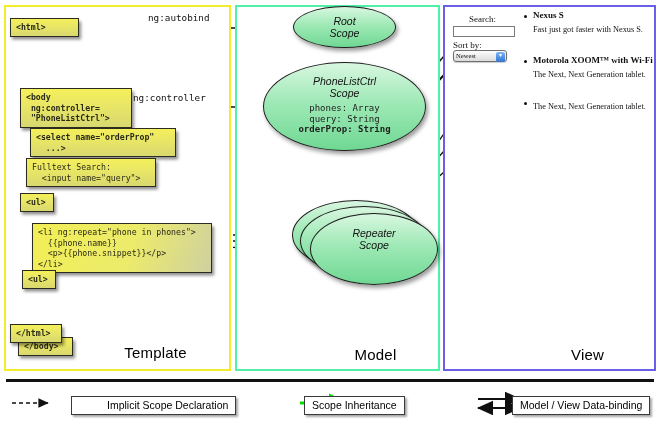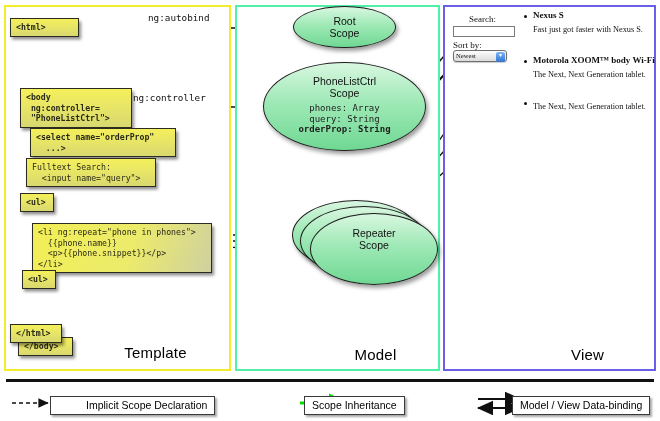--- a/index.html
+++ b/index.html
@@ -28,21 +28,21 @@
         padding:3px 5px;white-space:pre;}
   .ybox.b{font-weight:bold;}
   .ybox.grad2{background:linear-gradient(110deg,#f2ee55 0%,#eceb6b 55%,#cfd0a0 100%);}
 
   
   .ell{position:absolute;box-sizing:border-box;border:1.7px solid #1c1c1c;
        border-radius:50%;
        background:linear-gradient(180deg,#d8f7e0 0%,#9fe9b6 45%,#6fd893 100%);
        box-shadow:2px 3px 4px rgba(0,0,0,.40);
        text-align:center;}
-  .ell .ttl{font-size:10.5px;line-height:12px;padding-top:0;color:#111;}
+  .ell .ttl{font-size:10.5px;line-height:12px;padding-top:0;color:#111;font-style:italic;}
   .ell .props{font-family:"DejaVu Sans Mono","Liberation Mono",monospace;
               font-size:9px;line-height:10.5px;color:#222;}
 
   
   .elabel{position:absolute;font-family:"DejaVu Sans Mono","Liberation Mono",monospace;
           font-size:9.3px;color:#111;white-space:nowrap;}
 
   
   .vlabel{position:absolute;font-family:"Liberation Serif",serif;font-size:9px;color:#111;}
   .vinput{position:absolute;box-sizing:border-box;border:1px solid #7a7a7a;background:#fff;}
@@ -181,36 +181,36 @@
   </div>
 
   <div class="bullet" style="left:524px;top:15px;"></div>
   <div class="plist" style="left:533px;top:10px;">
     <div class="pname">Nexus S</div>
     <div class="psnip" style="margin-top:5px;">Fast just got faster with Nexus S.</div>
   </div>
 
   <div class="bullet" style="left:524px;top:60px;"></div>
   <div class="plist" style="left:533px;top:55px;">
-    <div class="pname">Motorola XOOM™ body Wi-Fi</div>
+    <div class="pname">Motorola XOOM™ with Wi-Fi</div>
     <div class="psnip" style="margin-top:5px;">The Next, Next Generation tablet.</div>
   </div>
 
   <div class="bullet" style="left:524px;top:102px;"></div>
   <div class="plist" style="left:533px;top:97px;">
     <div class="psnip" style="margin-top:5px;">The Next, Next Generation tablet.</div>
   </div>
 
   <div class="divider"></div>
 
   <svg width="660" height="40" style="position:absolute;left:0;top:388px;">
     <line x1="12" y1="15" x2="48" y2="15" stroke="#111" stroke-width="1.6" stroke-dasharray="4,3" marker-end="url(#ah)"></line>
     <line x1="300" y1="15" x2="348" y2="15" stroke="#00e000" stroke-width="3.2" marker-end="url(#ah-g)"></line>
     <line x1="478" y1="11" x2="520" y2="11" stroke="#111" stroke-width="2.2" marker-end="url(#ah-s)"></line>
     <line x1="520" y1="20" x2="478" y2="20" stroke="#111" stroke-width="2.2" marker-end="url(#ah-s)"></line>
     <line x1="478" y1="20" x2="520" y2="20" stroke="#111" stroke-width="2.2" marker-end="url(#ah-s)"></line>
   </svg>
 
-  <div class="lgbox" style="left:50px;top:396px;padding-left:35px;">Implicit Scope Declaration</div>
+  <div class="lgbox" style="left:71px;top:396px;padding-left:35px;">Implicit Scope Declaration</div>
   <div class="lgbox" style="left:304px;top:396px;">Scope Inheritance</div>
   <div class="lgbox" style="left:512px;top:396px;">Model / View Data-binding</div>
 
 </div>
 
 </body></html>

